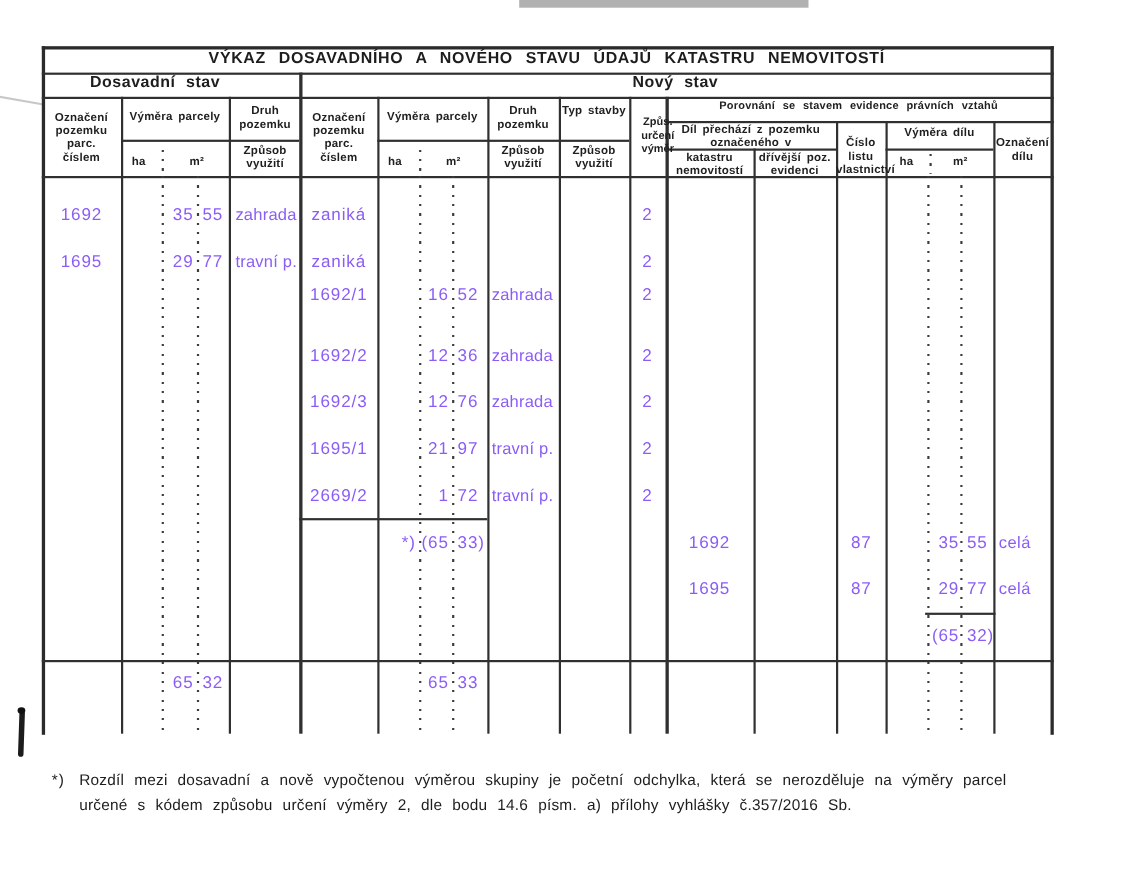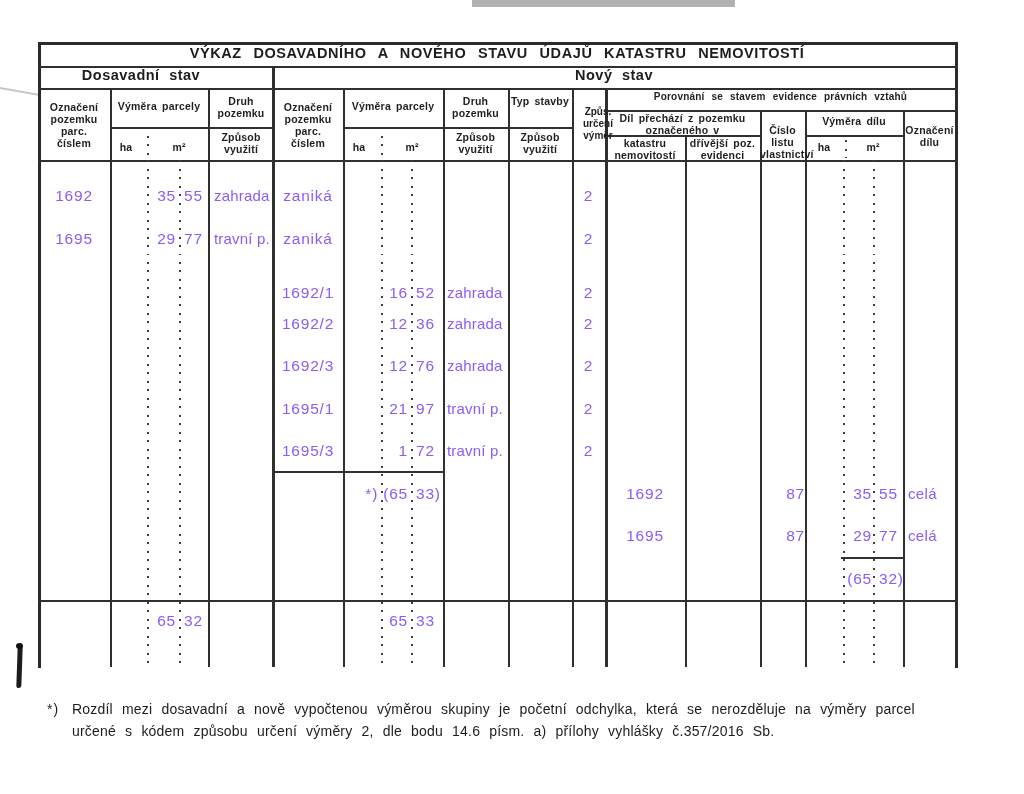--- a/index.html
+++ b/index.html
@@ -30,21 +30,21 @@
   .c-old_parcel{left:40px;width:68px;text-align:center;}
   .c-old_m2a{right:848px;}
   .c-old_m2b{left:184px;}
   .c-old_druh{left:214px;letter-spacing:.2px !important;font-size:15px;}
   .c-new_parcel{left:274px;width:68px;text-align:center;}
   .c-new_m2a{right:616px;}
   .c-new_m2b{left:416px;}
   .c-new_druh{left:447px;letter-spacing:.2px !important;font-size:15px;}
   .c-zpusob_urceni{left:572px;width:33px;text-align:center;}
   .c-katastr{left:607px;width:76px;text-align:center;}
-  .c-list_vlastnictvi{left:761px;width:44px;text-align:right;}
+  .c-list_vlastnictvi{left:761px;width:44px;text-align:center;}
   .c-dil_m2a{right:152px;}
   .c-dil_m2b{left:879px;}
   .c-dil_oznaceni{left:905px;width:35px;text-align:center;letter-spacing:.4px !important;font-size:15px;}
   
   .footnote{position:absolute;left:47px;top:699px;width:900px;font-size:14px;line-height:21.5px;color:#1d1d1d;}
   .footnote .marker{position:absolute;left:0;top:0;letter-spacing:1px;}
   .footnote .ftext{margin-left:25px;word-spacing:5px;letter-spacing:.2px;}
   
   .art-top{position:absolute;left:472px;top:0;width:263px;height:7px;background:#9d9d9d;opacity:.8;}
   .art-scratch{position:absolute;left:-6px;top:90px;width:46px;height:2px;background:#c8c8c8;transform:rotate(10deg);}
@@ -138,21 +138,21 @@
         <span class="c-zpusob_urceni">2</span>
       </div>
       <div class="brow" style="top: 227.55px;">
         <span class="c-old_parcel">1695</span>
         <span class="c-old_m2a">29</span>
         <span class="c-old_m2b">77</span>
         <span class="c-old_druh">travní p.</span>
         <span class="c-new_parcel">zaniká</span>
         <span class="c-zpusob_urceni">2</span>
       </div>
-      <div class="brow" style="top: 282px;">
+      <div class="brow" style="top: 258px;">
         <span class="c-new_parcel">1692/1</span>
         <span class="c-new_m2a">16</span>
         <span class="c-new_m2b">52</span>
         <span class="c-new_druh">zahrada</span>
         <span class="c-zpusob_urceni">2</span>
       </div>
       <div class="brow" style="top: 312.65px;">
         <span class="c-new_parcel">1692/2</span>
         <span class="c-new_m2a">12</span>
         <span class="c-new_m2b">36</span>
@@ -167,21 +167,21 @@
         <span class="c-zpusob_urceni">2</span>
       </div>
       <div class="brow" style="top: 397.75px;">
         <span class="c-new_parcel">1695/1</span>
         <span class="c-new_m2a">21</span>
         <span class="c-new_m2b">97</span>
         <span class="c-new_druh">travní p.</span>
         <span class="c-zpusob_urceni">2</span>
       </div>
       <div class="brow" style="top: 440.3px;">
-        <span class="c-new_parcel">1695/3</span>
+        <span class="c-new_parcel">2669/2</span>
         <span class="c-new_m2a">1</span>
         <span class="c-new_m2b">72</span>
         <span class="c-new_druh">travní p.</span>
         <span class="c-zpusob_urceni">2</span>
       </div>
       <div class="brow" style="top: 482.85px;">
         <span class="c-new_m2a">*) (65</span>
         <span class="c-new_m2b">33)</span>
         <span class="c-katastr">1692</span>
         <span class="c-list_vlastnictvi">87</span>

